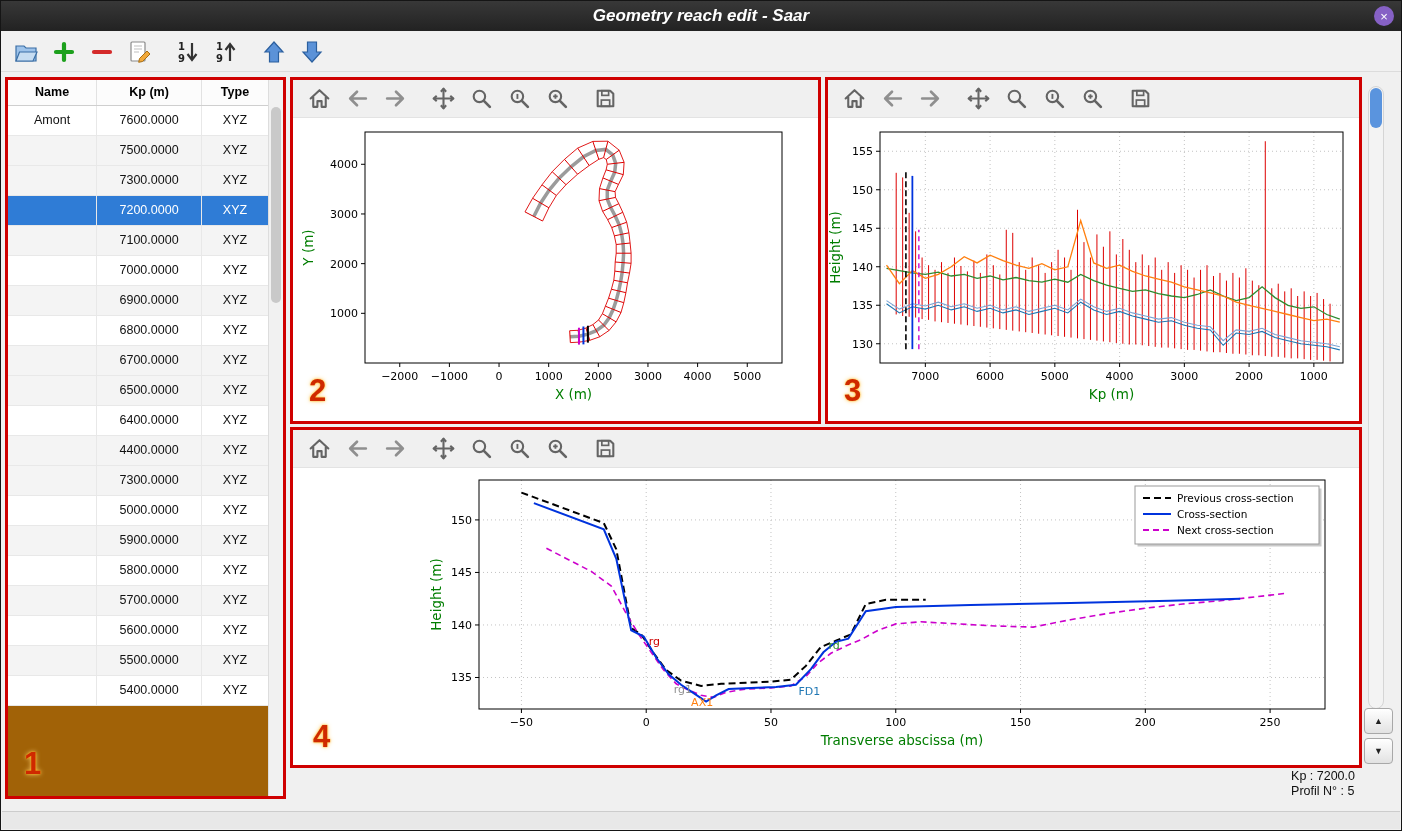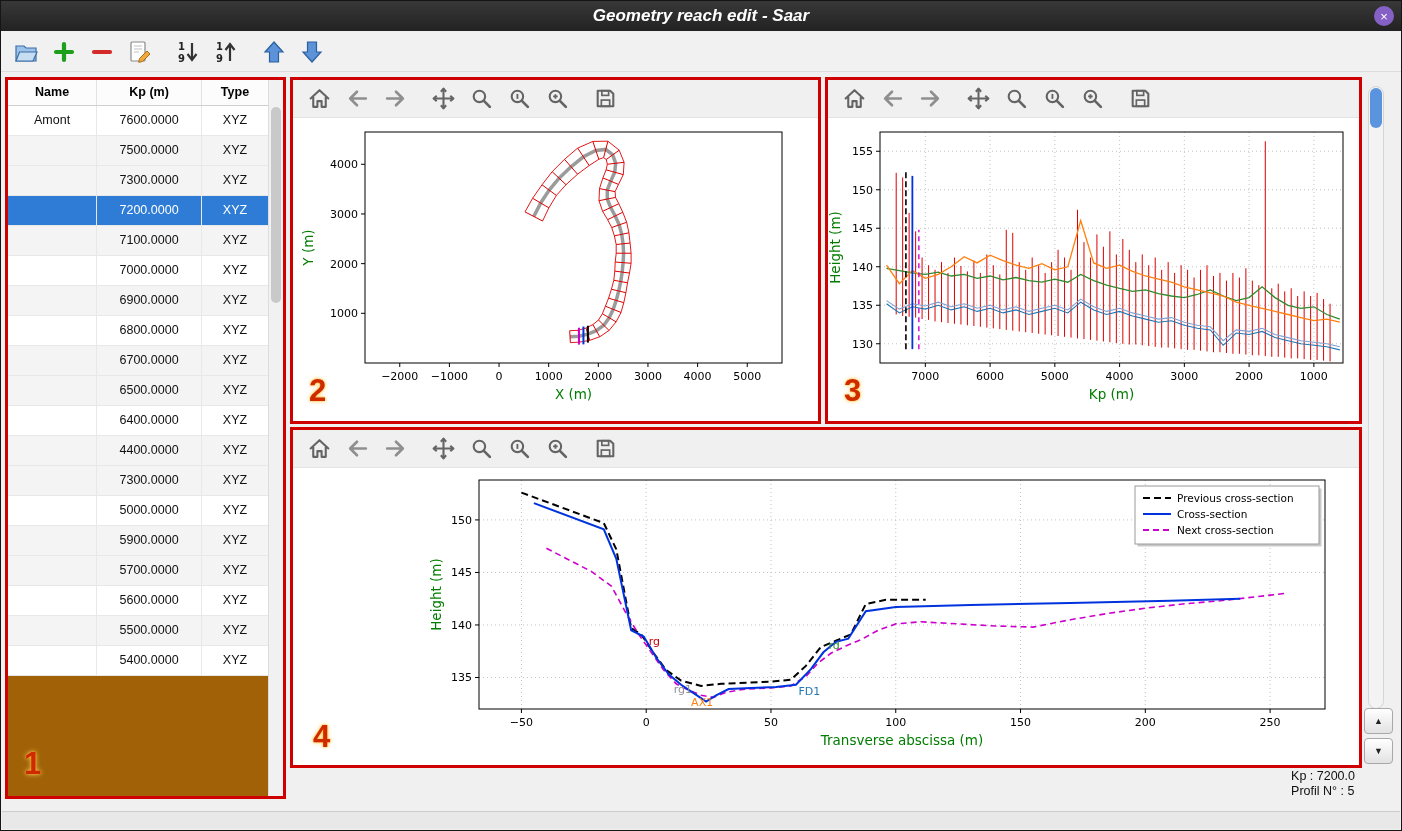--- a/index.html
+++ b/index.html
@@ -183,20 +183,25 @@
               <td>XYZ</td>
             </tr>
             <tr>
               <td></td>
               <td>5000.0000</td>
               <td>XYZ</td>
             </tr>
             <tr class="alt">
               <td></td>
               <td>5900.0000</td>
+              <td>XYZ</td>
+            </tr>
+            <tr>
+              <td></td>
+              <td>5800.0000</td>
               <td>XYZ</td>
             </tr>
             <tr class="alt">
               <td></td>
               <td>5700.0000</td>
               <td>XYZ</td>
             </tr>
             <tr>
               <td></td>
               <td>5600.0000</td>

